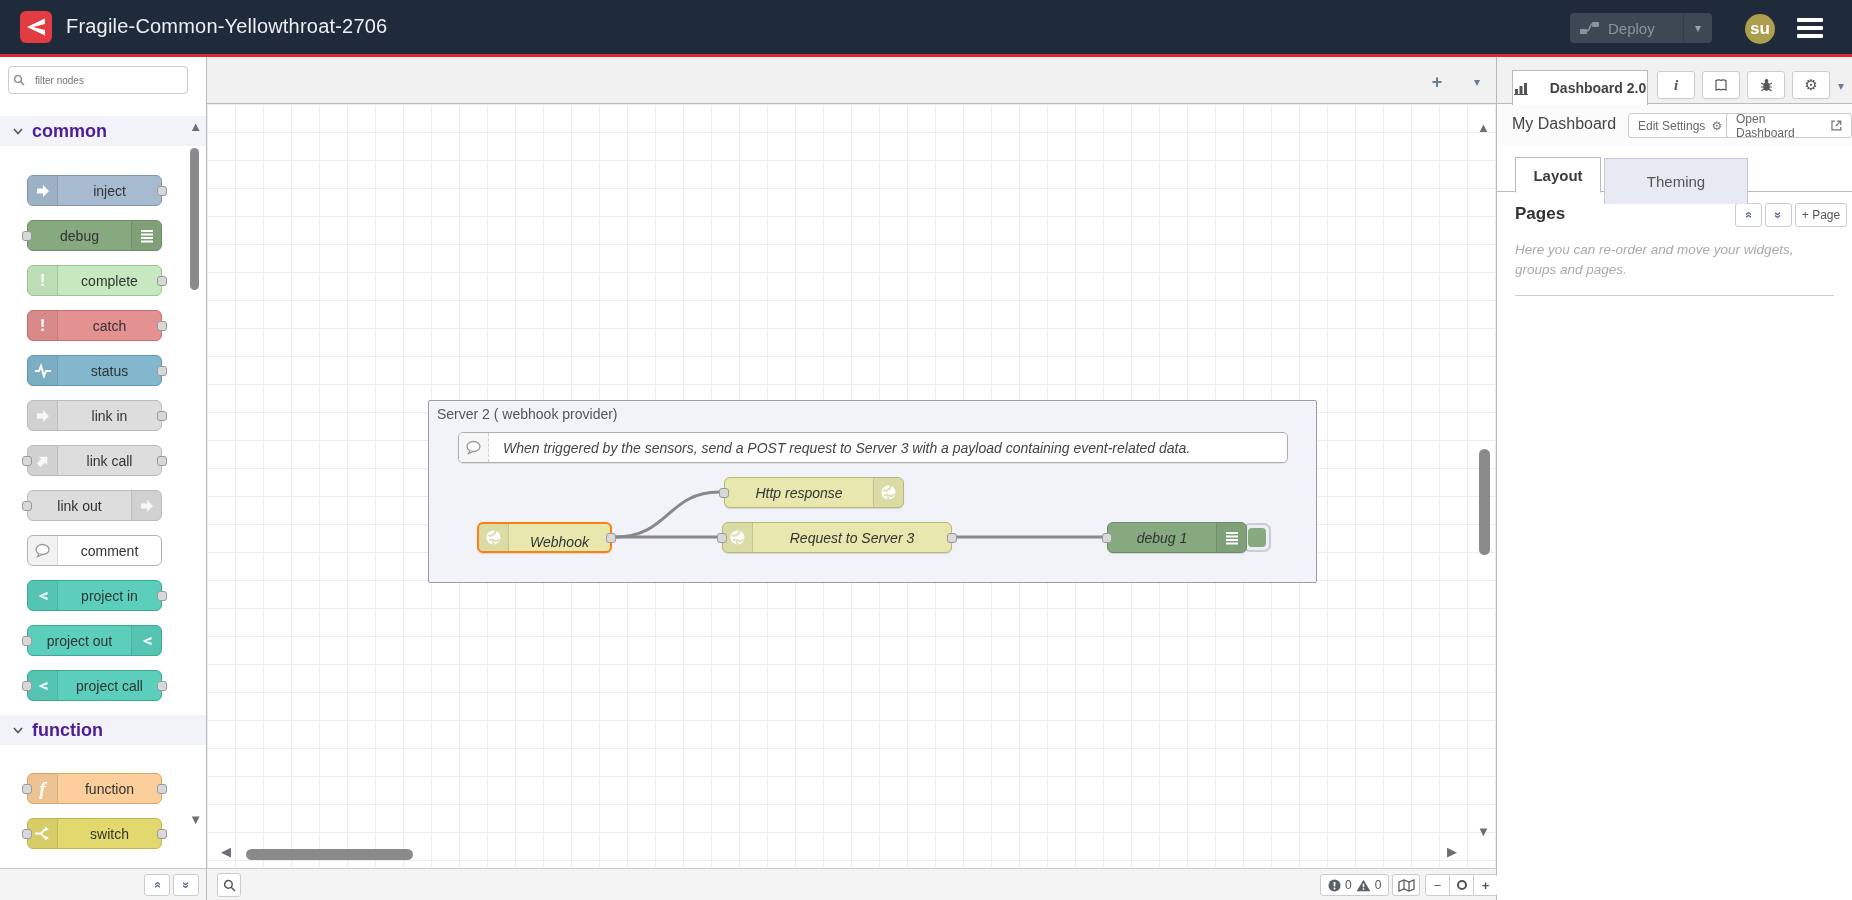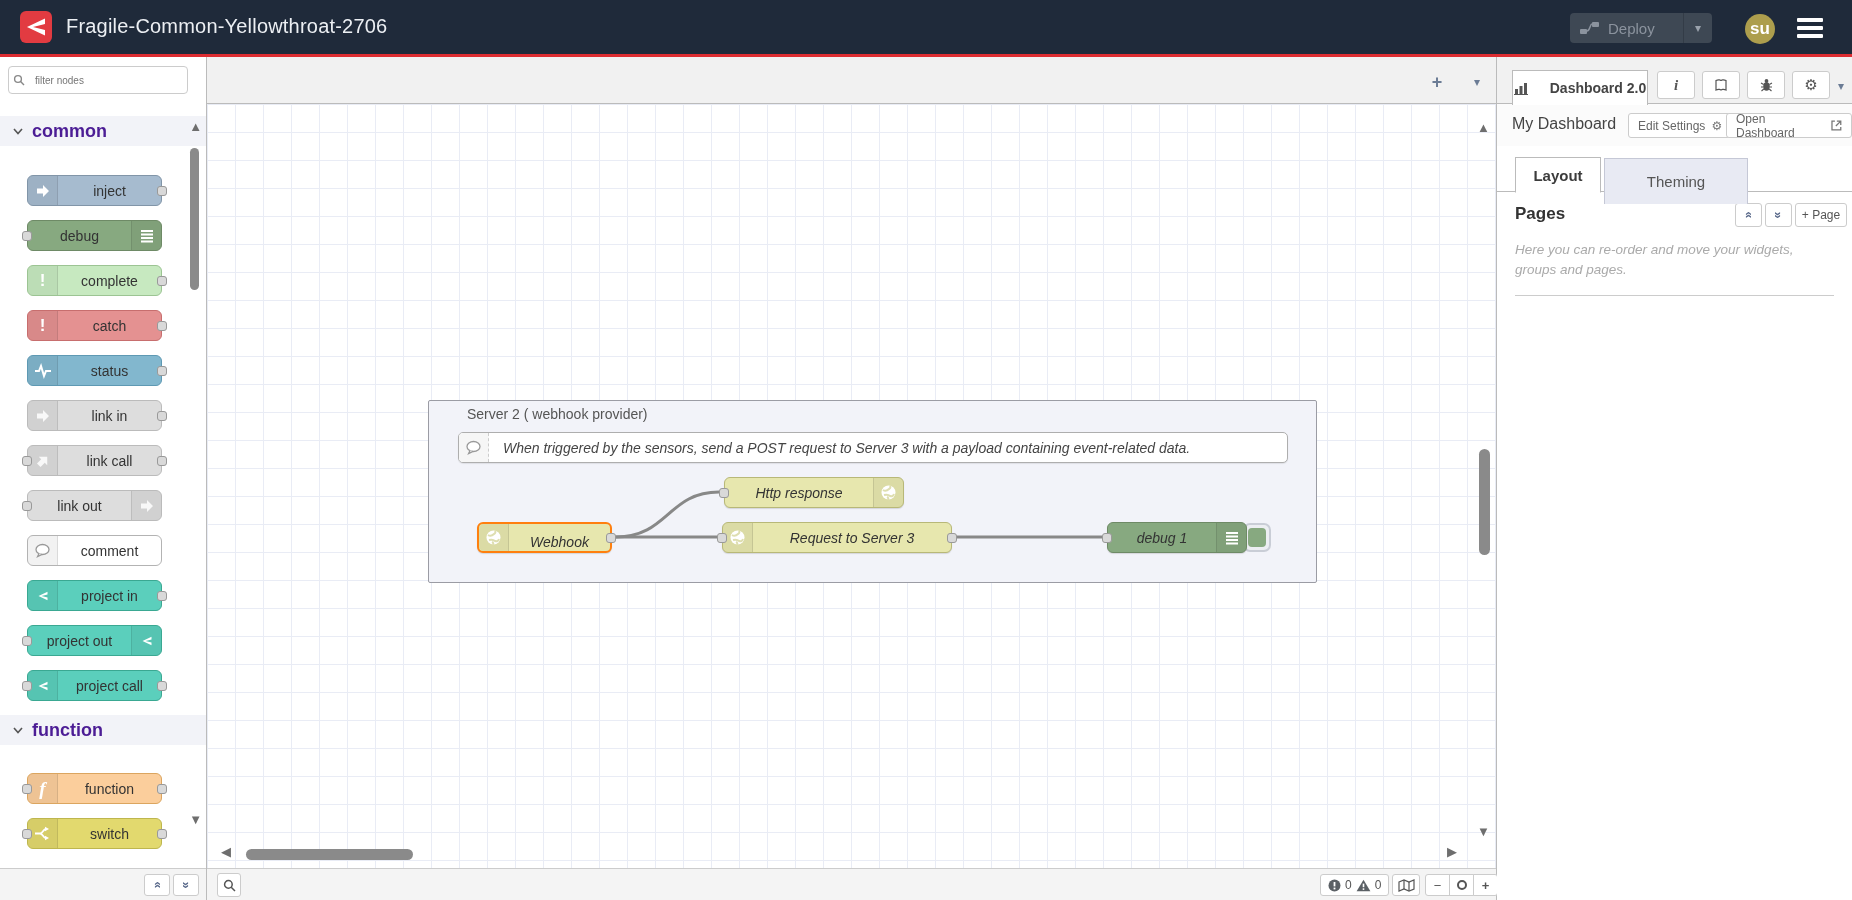--- a/index.html
+++ b/index.html
@@ -57,21 +57,21 @@
   
   #canvas-wrap { position:absolute; left:207px; top:57px; width:1290px; height:843px; border-right:1px solid #bbb; background:#fff; }
   .tabbar { position:relative; height:47px; background:#f1f1f1; border-bottom:1px solid #bbb; }
   .flow-tab { position:absolute; left:33px; top:13px; width:220px; height:35px; background:#fff; border:1px solid #bbb; border-bottom:none; display:flex; align-items:center; padding-left:14px; font-size:14px; font-weight:bold; color:#2b4e73; z-index:2; }
   .tab-add   { position:absolute; right:48px; top:14px; width:22px; height:22px; color:#6b7c95; font-size:18px; font-weight:bold; text-align:center; line-height:22px; cursor:pointer; }
   .tab-caret { position:absolute; right:16px; top:18px; color:#6b7c95; font-size:12px; cursor:pointer; }
   #canvas { position:absolute; left:0; top:47px; right:0; bottom:32px; background-color:#fff;
     background-image:linear-gradient(#e9ecf5 1px, transparent 1px), linear-gradient(90deg,#e9ecf5 1px, transparent 1px);
     background-size:28px 28px; overflow:hidden; }
   .group-box { position:absolute; left:221px; top:296px; width:889px; height:183px; background:#f2f3f9; border:1px solid #9b9ca4; border-radius:2px; }
-  .group-label { position:absolute; left:8px; top:5px; font-size:14px; color:#555;margin-left:30px; }
+  .group-label { position:absolute; left:8px; top:5px; font-size:14px; color:#555; }
   .fnode { position:absolute; height:31px; border:1px solid #b8b878; border-radius:6px; background:#e7e7ae; display:flex; align-items:stretch; font-size:14px; font-style:italic; color:#333; box-shadow:0 1px 1px rgba(0,0,0,0.12); }
   .fnode .nlabel { padding:0 6px; }
   .fn-green { background:#87a980; border-color:#6e8a66; }
   .selected { border:2px solid #ff7f0e; }
   .comment-node { position:absolute; left:251px; top:328px; width:830px; height:31px; background:#fff; border:1px solid #aeaeae; border-radius:5px; display:flex; align-items:stretch; box-shadow:0 1px 1px rgba(0,0,0,0.08); }
   .comment-node .nicon { background:#f6f6f6; border-right:1px dashed #ccc; border-radius:4px 0 0 4px; }
   .comment-text { flex:1; display:flex; align-items:center; padding-left:14px; font-size:14px; font-style:italic; color:#444; }
   #wires { position:absolute; left:0; top:0; width:100%; height:100%; pointer-events:none; }
   .dbg-toggle { position:absolute; left:1036px; top:419px; width:28px; height:29px; background:#eceef2; border:2px solid #c9cdd6; border-radius:7px; cursor:pointer; }
   .dbg-toggle i { position:absolute; left:3px; top:3px; right:3px; bottom:3px; background:#87a980; border-radius:4px; }

